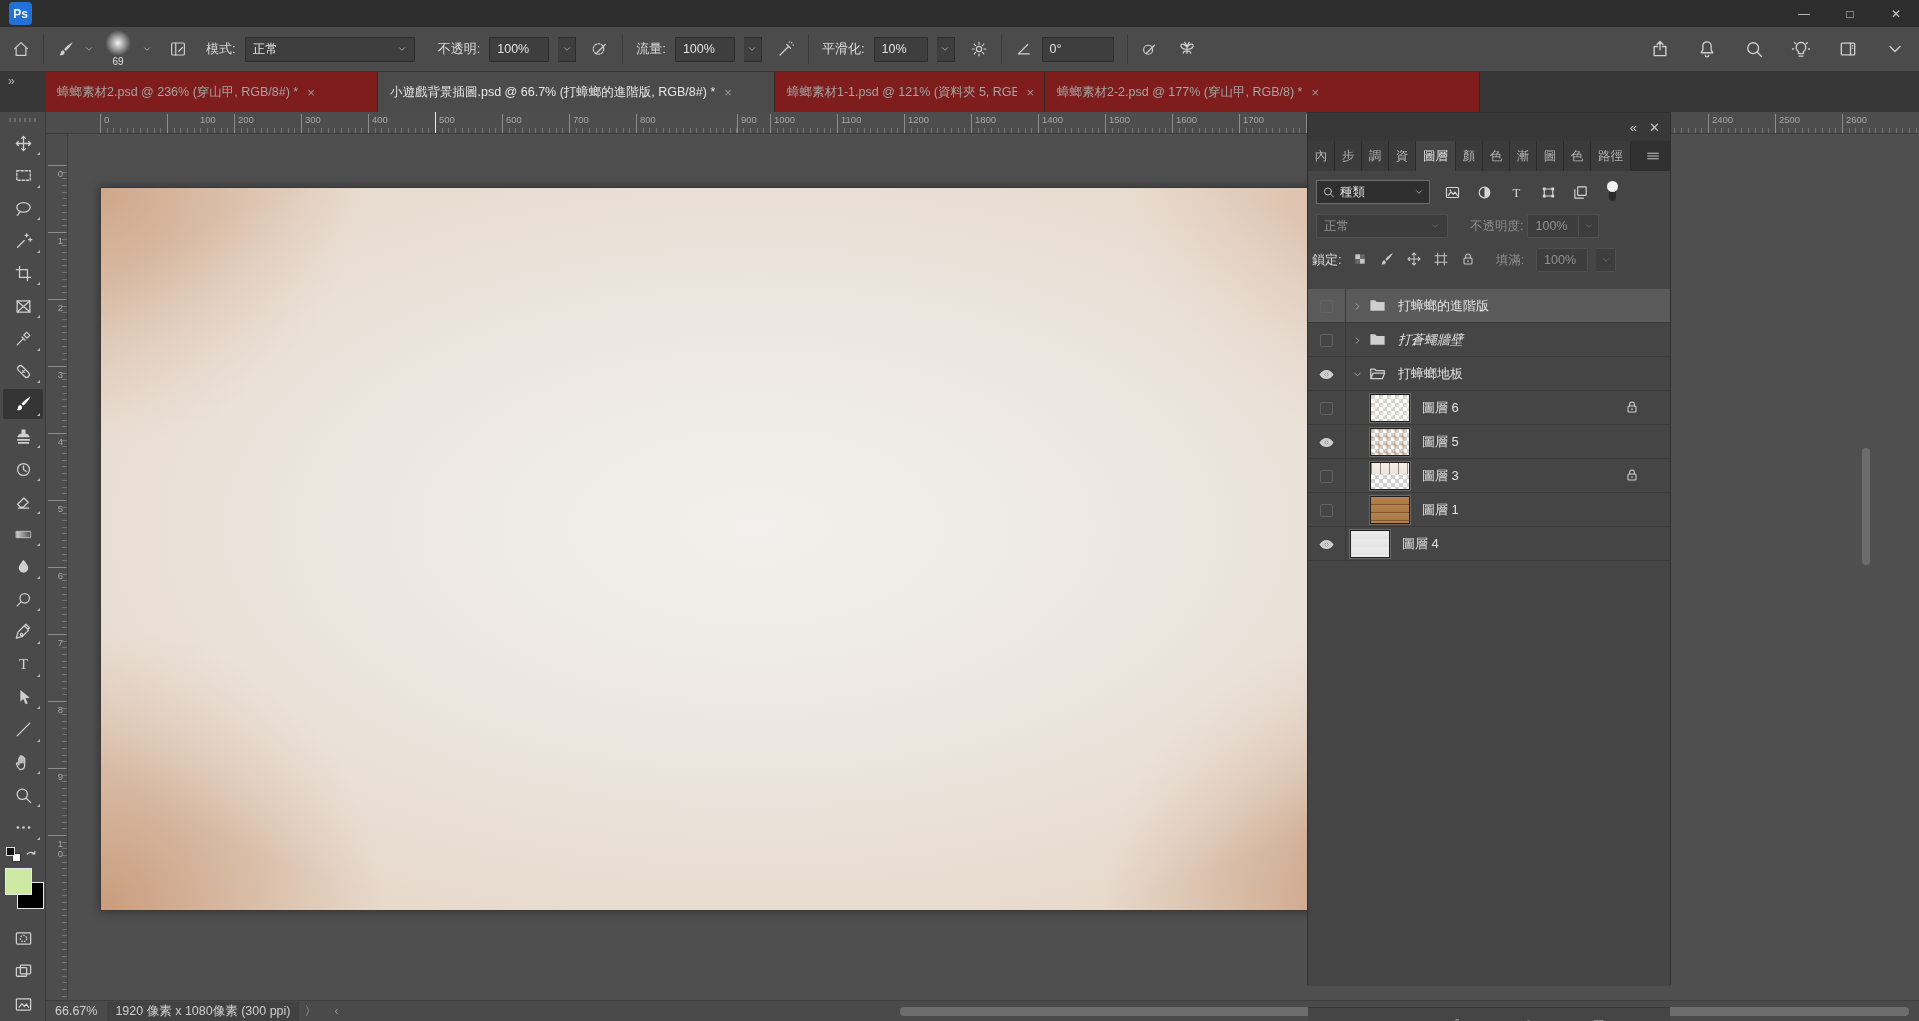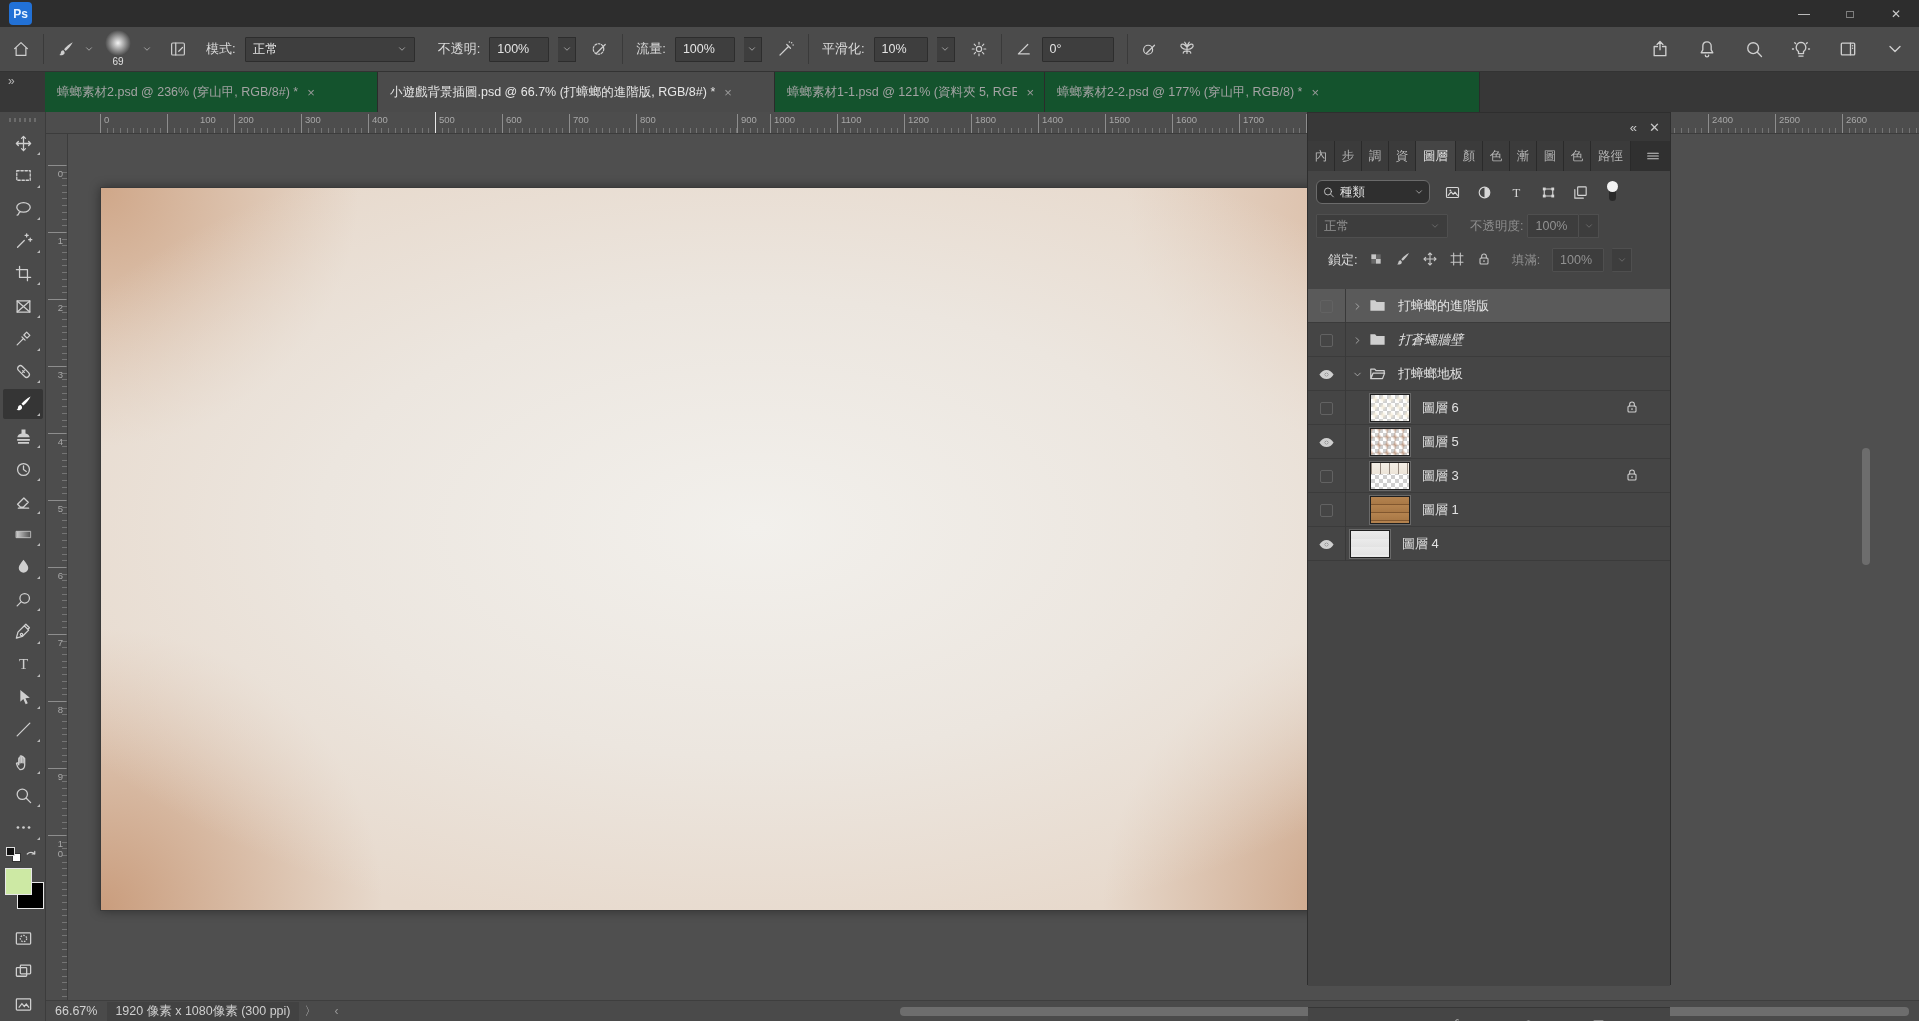--- a/index.html
+++ b/index.html
@@ -39,21 +39,21 @@
   #brush-size-num { position:absolute; left:0; top:27px; width:30px; text-align:center;
     font-size:10px; color:#e0e0e0; }
   #ob-right { margin-left:auto; display:flex; align-items:center; gap:27px; margin-right:14px; }
 
   
   #tabstrip { position:absolute; left:0; top:72px; width:1919px; height:40px;
     background:#373737; display:flex; align-items:stretch; }
   #toolbar-overflow { width:45px; display:flex; align-items:flex-start; justify-content:flex-start;
     padding:2px 0 0 8px; color:#b5b5b5; font-size:12px; letter-spacing:-2px; }
   .doc-tab { display:flex; align-items:center; padding:0 10px 0 12px; font-size:12.5px;
-    color:#a3a3a3; background:#14532d; border-right:1px solid #2b2b2b; white-space:nowrap;
+    color:#a3a3a3; background:#7f1d1d; border-right:1px solid #2b2b2b; white-space:nowrap;
     overflow:hidden; }
   .doc-tab .tab-title { overflow:hidden; text-overflow:clip; white-space:nowrap; }
   .doc-tab.active { background:#4b4b4b; color:#e6e6e6; }
   .tab-close { margin-left:9px; color:#9a9a9a; font-size:13px; flex:none; }
 
   
   #workspace { position:absolute; left:0; top:112px; width:1919px; height:888px;
     background:#4f4f4f; }
   #toolbar { position:absolute; left:0; top:0; width:46px; height:909px; background:#4a4a4a;
     border-right:1px solid #3c3c3c; z-index:30; }
@@ -119,35 +119,35 @@
     color:#b4b4b4; background:#3b3b3b; border-right:1px solid #2a2a2a; padding:0 7px;
     white-space:nowrap; overflow:hidden; flex:none; }
   .dock-tab.active { background:#454545; color:#e4e4e4; }
   #dock-tab-menu { margin-left:auto; width:34px; display:flex; align-items:center;
     justify-content:center; color:#c9c9c9; }
   #dock-body { position:absolute; left:0; top:58px; width:100%; height:815px; background:#454545; }
 
   .prow { position:absolute; left:0; width:100%; height:26px; display:flex; align-items:center; }
   #filter-row { top:8px; padding:0 8px; gap:0; }
   #filter-well { width:114px; height:24px; background:#2f2f2f; border:1px solid #6b6b6b;
-    border-radius:6px; display:flex; align-items:center; padding:0 5px; gap:5px;
+    border-radius:0; display:flex; align-items:center; padding:0 5px; gap:5px;
     color:#e0e0e0; font-size:12.5px; }
   #filter-well .chev-in { margin-left:auto; }
   .filter-ico { width:32px; display:flex; justify-content:center; }
   #filter-toggle { margin-left:10px; position:relative; width:13px; height:22px; }
   #filter-toggle .pill { position:absolute; left:3px; top:4px; width:7px; height:16px;
     background:#2a2a2a; border-radius:4px; }
   #filter-toggle .knob { position:absolute; left:1px; top:0; width:11px; height:11px;
     border-radius:50%; background:#f2f2f2; }
   #blend-row { top:42px; padding:0 8px; }
   .dis-well { background:#3d3d3d; border:1px solid #4f4f4f; color:#919191; height:24px;
     display:flex; align-items:center; padding:0 7px; font-size:12.5px; border-radius:1px; }
   #blend-well { width:132px; justify-content:space-between; }
   .dim-label { color:#8f8f8f; font-size:12.5px; }
-  #lock-row { top:76px; padding:0 20px; gap:8px; }
+  #lock-row { top:76px; padding:0 4px; gap:8px; }
   .lock-ico { color:#c6c6c6; }
 
   #layer-list { position:absolute; left:0; top:118px; width:100%; }
   .layer-row { position:absolute; left:0; width:100%; height:34px; background:#454545;
     border-bottom:1px solid #3b3b3b; }
   .layer-row.selected { background:#5a5a5a; }
   .eye-well { position:absolute; left:0; top:0; width:38px; height:34px;
     border-right:1px solid #393939; display:flex; align-items:center; justify-content:center; }
   .novis { width:13px; height:13px; border:1px solid #626262; border-radius:2px; }
   .row-chev { position:absolute; left:44px; top:11px; color:#c2c2c2; }

